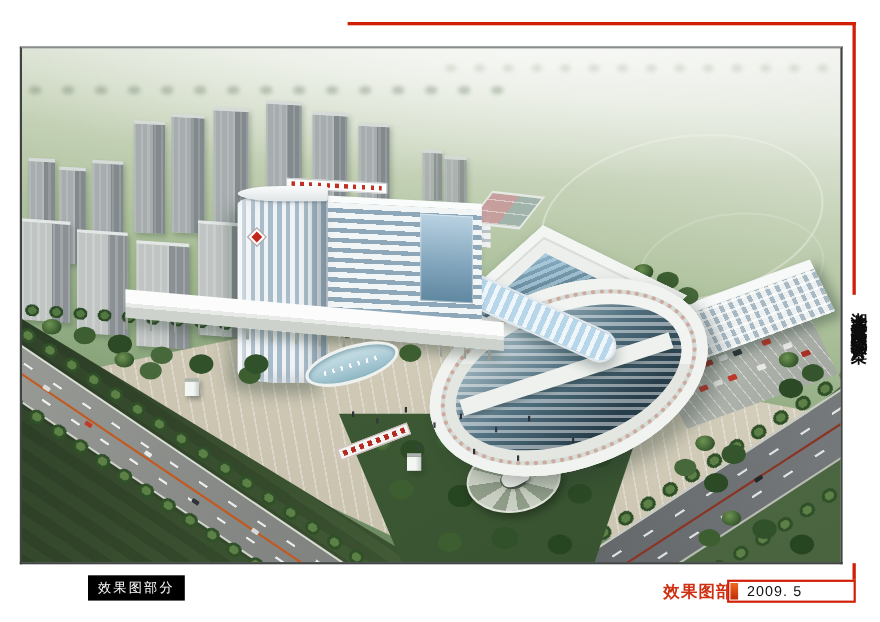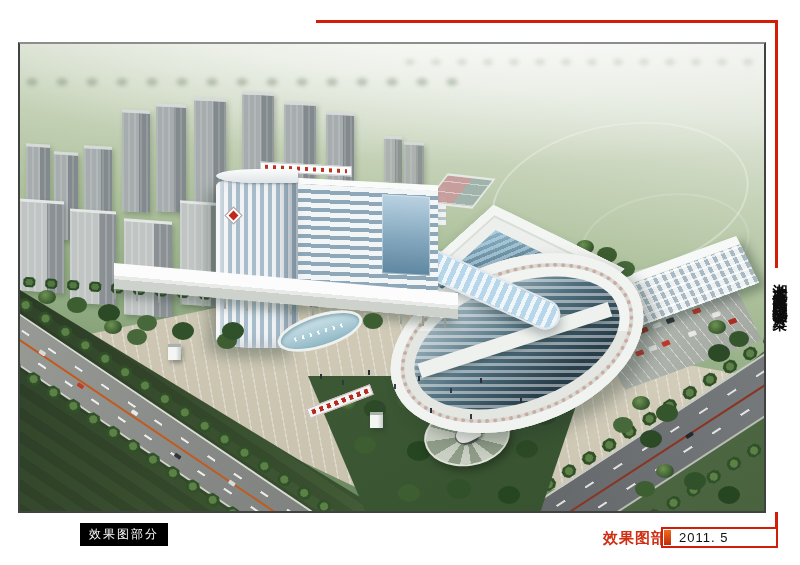--- a/index.html
+++ b/index.html
@@ -312,15 +312,15 @@
     <div class="people"></div>
   </div>
 
   <div class="side-title">湖北省嘉鱼县人民医院规划设计方案</div>
   <div class="rule-right-b"></div>
 
   <div class="view-label">效果图部分</div>
   <div class="section-label">效果图部分</div>
   <div class="date-box">
     <div class="date-bar"></div>
-    <div class="date-text">2011. 5</div>
+    <div class="date-text">2009. 5</div>
   </div>
 </div>
 
 </body></html>

